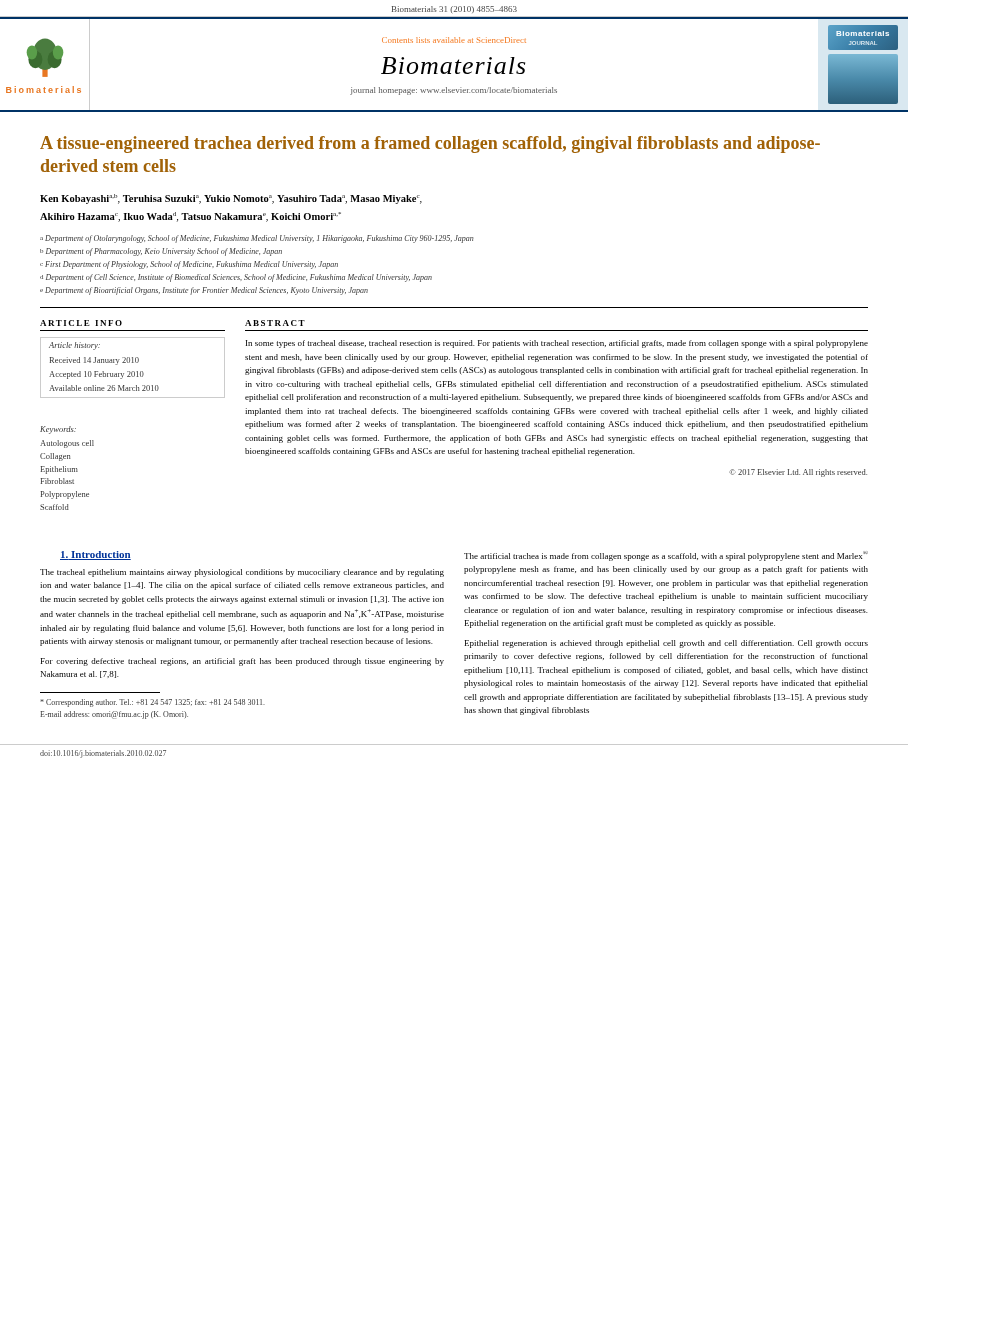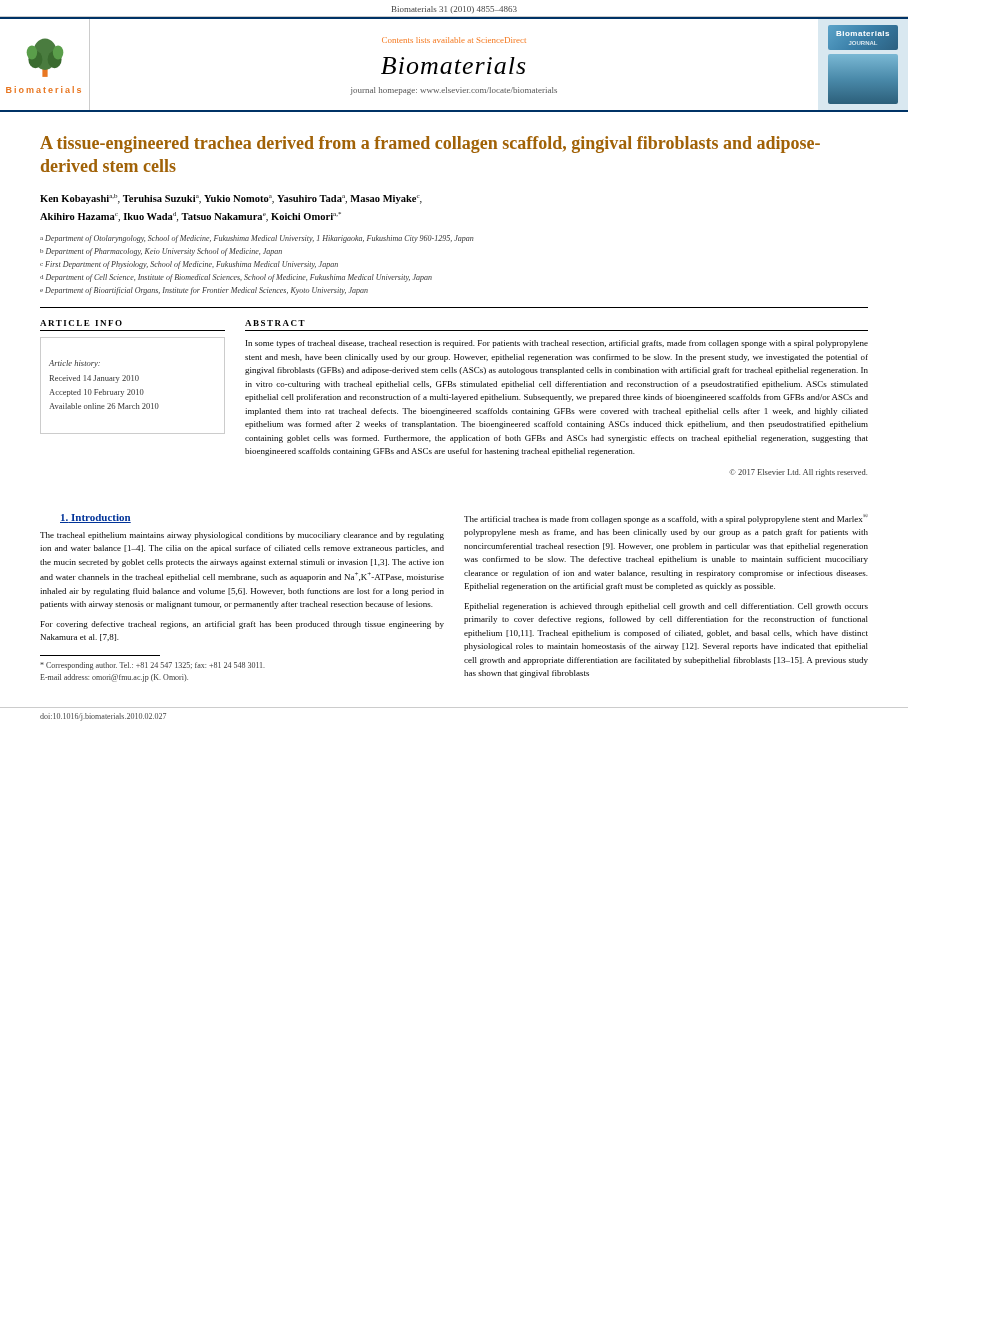--- a/index.html
+++ b/index.html
@@ -204,21 +204,21 @@
       letter-spacing: 1.5px;
       text-transform: uppercase;
       border-bottom: 1px solid #000;
       padding-bottom: 2px;
       margin-bottom: 6px;
       color: #000;
     }
 
     .article-info-block {
       border: 1px solid #ccc;
-      padding: 20px 8px;
+      padding: 2px 8px;
       margin-bottom: 26px;
     }
 
     .info-label {
       font-size: 8.5px;
       font-style: italic;
       color: #333;
       margin-bottom: 4px;
     }
 
@@ -415,20 +415,29 @@
       <div class="col-left">
         <div class="section-header">ARTICLE INFO</div>
 
         <div class="article-info-block">
           <div class="info-label">Article history:</div>
           <div class="info-dates">Received 14 January 2010</div>
           <div class="info-dates">Accepted 10 February 2010</div>
           <div class="info-dates">Available online 26 March 2010</div>
         </div>
 
+        <div class="keywords-block">
+          <div class="keywords-label">Keywords:</div>
+          <div class="keyword-item">Autologous cell</div>
+          <div class="keyword-item">Collagen</div>
+          <div class="keyword-item">Epithelium</div>
+          <div class="keyword-item">Fibroblast</div>
+          <div class="keyword-item">Polypropylene</div>
+          <div class="keyword-item">Scaffold</div>
+        </div>
       </div>
 
       <div class="col-right">
         <div class="section-header">ABSTRACT</div>
         <div class="abstract-text">
           <p>In some types of tracheal disease, tracheal resection is required. For patients with tracheal resection, artificial grafts, made from collagen sponge with a spiral polypropylene stent and mesh, have been clinically used by our group. However, epithelial regeneration was confirmed to be slow. In the present study, we investigated the potential of gingival fibroblasts (GFBs) and adipose-derived stem cells (ASCs) as autologous transplanted cells in combination with artificial graft for tracheal epithelial regeneration. In in vitro co-culturing with tracheal epithelial cells, GFBs stimulated epithelial cell differentiation and reconstruction of a pseudostratified epithelium. ASCs stimulated epithelial cell proliferation and reconstruction of a multi-layered epithelium. Subsequently, we prepared three kinds of bioengineered scaffolds from GFBs and/or ASCs and implanted them into rat tracheal defects. The bioengineered scaffolds containing GFBs were covered with tracheal epithelial cells after 1 week, and highly ciliated epithelium was formed after 2 weeks of transplantation. The bioengineered scaffold containing ASCs induced thick epithelium, and then pseudostratified epithelium containing goblet cells was formed. Furthermore, the application of both GFBs and ASCs had synergistic effects on tracheal epithelial regeneration, suggesting that bioengineered scaffolds containing GFBs and ASCs are useful for hastening tracheal epithelial regeneration.</p>
         </div>
         <div class="copyright-line">© 2017 Elsevier Ltd. All rights reserved.</div>
       </div>
     </div>

